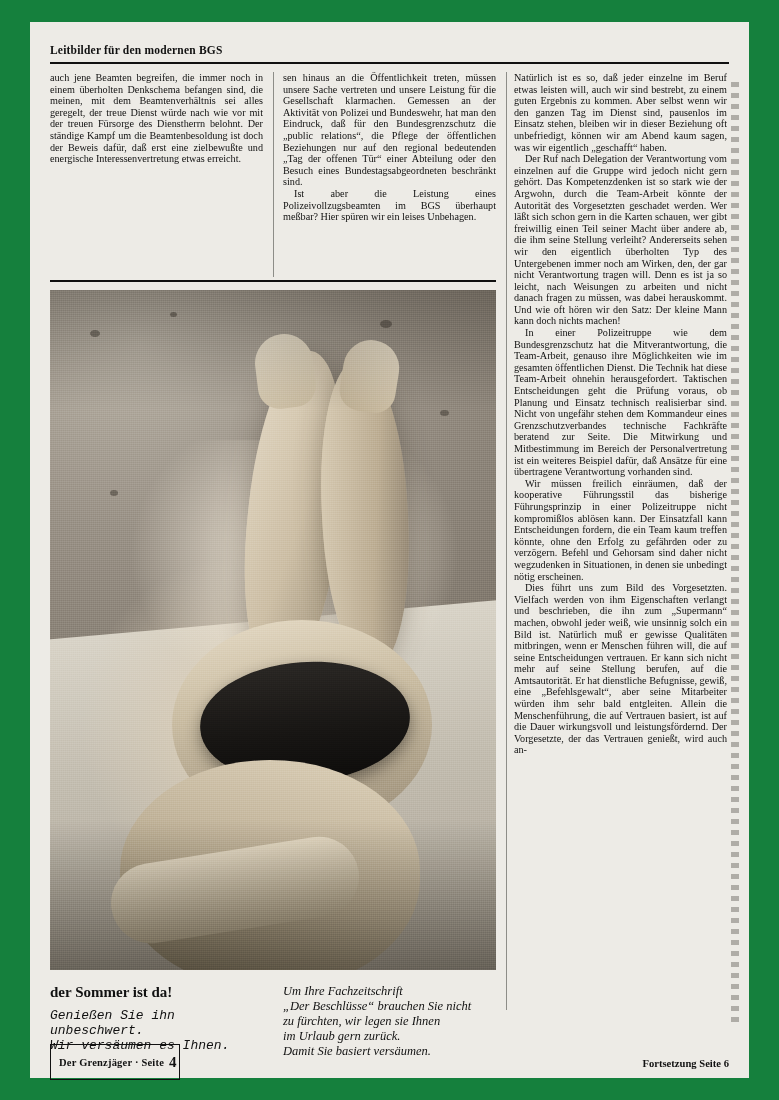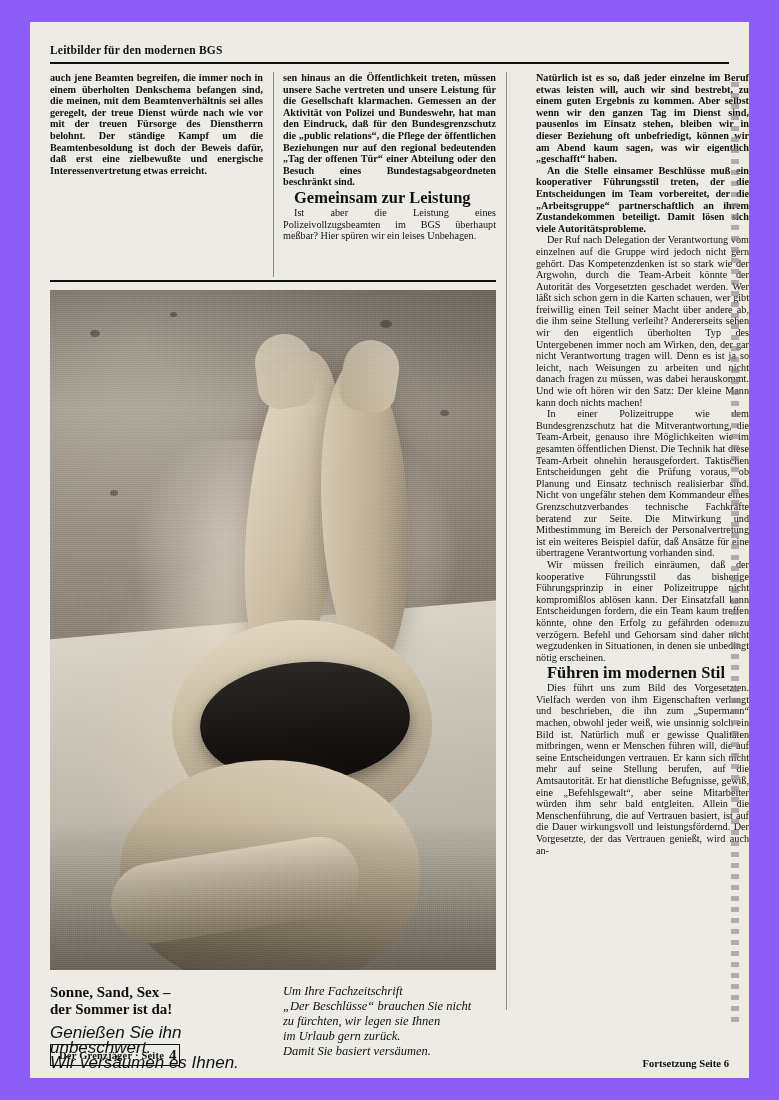--- a/index.html
+++ b/index.html
@@ -4,21 +4,21 @@
 <style>
   html, body {
     margin: 0;
     padding: 0;
     background: #c9c9c4;
   }
   .page {
     position: relative;
     width: 779px;
     height: 1100px;
-    background: #8b5cf6;
+    background: #15803d;
     overflow: hidden;
     font-family: "Liberation Serif", serif;
     color: #111;
   }
   .sheet {
     position: absolute;
     left: 30px;
     top: 22px;
     width: 719px;
     height: 1056px;
@@ -51,26 +51,26 @@
     width: 213px;
     font-size: 10.2px;
     line-height: 11.6px;
     text-align: justify;
     text-justify: inter-word;
     hyphens: auto;
     color: #111;
   }
   .col.c1 { left: 20px; }
   .col.c2 { left: 253px; }
-  .col.c3 { left: 506px; }
+  .col.c3 { left: 484px; }
   .col p {
     margin: 0 0 0 0;
     text-indent: 11px;
   }
-  .col p.noind { text-indent: 0; font-weight: bold; }
+  .col p.noind { text-indent: 0; }
   .col p.bold { font-weight: bold; }
   .sub {
     font-family: "Liberation Serif", serif;
     font-weight: bold;
     font-size: 16.5px;
     line-height: 19px;
     margin: 9px 0 4px 0;
     text-indent: 0;
     text-align: left;
   }
@@ -231,43 +231,43 @@
     width: 210px;
   }
   .cap-left .h {
     font-family: "Liberation Serif", serif;
     font-weight: bold;
     font-size: 15px;
     line-height: 17px;
     margin: 0;
   }
   .cap-left .sub2 {
-    font-family: Liberation Sans, sans-serif;
+    font-family: Liberation Mono, monospace;
     font-style: italic;
-    font-size: 17px;
+    font-size: 13px;
     line-height: 15px;
     margin-top: 7px;
   }
   .cap-right {
     position: absolute;
     left: 253px;
     top: 962px;
     width: 213px;
     font-family: "Liberation Serif", serif;
     font-style: italic;
     font-size: 12.5px;
     line-height: 15px;
   }
   
   .footer {
     position: absolute;
     left: 20px;
     top: 1022px;
     width: 130px;
-    height: 22px;
+    height: 36px;
     border: 1px solid #111;
     display: flex;
     align-items: center;
     padding-left: 8px;
     font-size: 10.5px;
     font-weight: bold;
     letter-spacing: 0.2px;
     box-sizing: border-box;
   }
   .footer .pg {
@@ -307,31 +307,28 @@
 
     <div class="vrule v1"></div>
     <div class="vrule v2"></div>
 
     <div class="col c1">
       <p class="noind">auch jene Beamten begreifen, die immer noch in einem überholten Denkschema befangen sind, die meinen, mit dem Beamtenverhältnis sei alles geregelt, der treue Dienst würde nach wie vor mit der treuen Fürsorge des Dienstherrn belohnt. Der ständige Kampf um die Beamtenbesoldung ist doch der Beweis dafür, daß erst eine zielbewußte und energische Interessenvertretung etwas erreicht.</p>
     </div>
 
     <div class="col c2">
       <p class="noind">sen hinaus an die Öffentlichkeit treten, müssen unsere Sache vertreten und unsere Leistung für die Gesellschaft klarmachen. Gemessen an der Aktivität von Polizei und Bundeswehr, hat man den Eindruck, daß für den Bundesgrenzschutz die „public relations“, die Pflege der öffentlichen Beziehungen nur auf den regional bedeutenden „Tag der offenen Tür“ einer Abteilung oder den Besuch eines Bundestagsabgeordneten beschränkt sind.</p>
-      <p class="sub">Gemeinsam zur Leistung</p>
       <p>Ist aber die Leistung eines Polizeivollzugsbeamten im BGS überhaupt meßbar? Hier spüren wir ein leises Unbehagen.</p>
     </div>
 
     <div class="col c3">
       <p class="noind">Natürlich ist es so, daß jeder einzelne im Beruf etwas leisten will, auch wir sind bestrebt, zu einem guten Ergebnis zu kommen. Aber selbst wenn wir den ganzen Tag im Dienst sind, pausenlos im Einsatz stehen, bleiben wir in dieser Beziehung oft unbefriedigt, können wir am Abend kaum sagen, was wir eigentlich „geschafft“ haben.</p>
-      <p class="bold">An die Stelle einsamer Beschlüsse muß ein kooperativer Führungsstil treten, der die Entscheidungen im Team vorbereitet, der die „Arbeitsgruppe“ partnerschaftlich an ihrem Zustandekommen beteiligt. Damit lösen sich viele Autoritätsprobleme.</p>
       <p>Der Ruf nach Delegation der Verantwortung vom einzelnen auf die Gruppe wird jedoch nicht gern gehört. Das Kompetenzdenken ist so stark wie der Argwohn, durch die Team-Arbeit könnte der Autorität des Vorgesetzten geschadet werden. Wer läßt sich schon gern in die Karten schauen, wer gibt freiwillig einen Teil seiner Macht über andere ab, die ihm seine Stellung verleiht? Andererseits sehen wir den eigentlich überholten Typ des Untergebenen immer noch am Wirken, den, der gar nicht Verantwortung tragen will. Denn es ist ja so leicht, nach Weisungen zu arbeiten und nicht danach fragen zu müssen, was dabei herauskommt. Und wie oft hören wir den Satz: Der kleine Mann kann doch nichts machen!</p>
       <p>In einer Polizeitruppe wie dem Bundesgrenzschutz hat die Mitverantwortung, die Team-Arbeit, genauso ihre Möglichkeiten wie im gesamten öffentlichen Dienst. Die Technik hat diese Team-Arbeit ohnehin herausgefordert. Taktischen Entscheidungen geht die Prüfung voraus, ob Planung und Einsatz technisch realisierbar sind. Nicht von ungefähr stehen dem Kommandeur eines Grenzschutzverbandes technische Fachkräfte beratend zur Seite. Die Mitwirkung und Mitbestimmung im Bereich der Personalvertretung ist ein weiteres Beispiel dafür, daß Ansätze für eine übertragene Verantwortung vorhanden sind.</p>
       <p>Wir müssen freilich einräumen, daß der kooperative Führungsstil das bisherige Führungsprinzip in einer Polizeitruppe nicht kompromißlos ablösen kann. Der Einsatzfall kann Entscheidungen fordern, die ein Team kaum treffen könnte, ohne den Erfolg zu gefährden oder zu verzögern. Befehl und Gehorsam sind daher nicht wegzudenken in Situationen, in denen sie unbedingt nötig erscheinen.</p>
-      <p class="sub">Führen im modernen Stil</p>
       <p>Dies führt uns zum Bild des Vorgesetzten. Vielfach werden von ihm Eigenschaften verlangt und beschrieben, die ihn zum „Supermann“ machen, obwohl jeder weiß, wie unsinnig solch ein Bild ist. Natürlich muß er gewisse Qualitäten mitbringen, wenn er Menschen führen will, die auf seine Entscheidungen vertrauen. Er kann sich nicht mehr auf seine Stellung berufen, auf die Amtsautorität. Er hat dienstliche Befugnisse, gewiß, eine „Befehlsgewalt“, aber seine Mitarbeiter würden ihm sehr bald entgleiten. Allein die Menschenführung, die auf Vertrauen basiert, ist auf die Dauer wirkungsvoll und leistungsfördernd. Der Vorgesetzte, der das Vertrauen genießt, wird auch an-</p>
     </div>
 
     <div class="photo-rule"></div>
     <div class="photo-wrap">
       <div class="photo">
         <div class="sand"></div>
         <div class="pebble" style="left:40px;top:40px;width:10px;height:7px;"></div>
         <div class="pebble" style="left:120px;top:22px;width:7px;height:5px;"></div>
         <div class="pebble" style="left:330px;top:30px;width:12px;height:8px;"></div>
@@ -347,21 +344,20 @@
         <div class="bikini"></div>
         <div class="torso"></div>
         <div class="arm"></div>
         <div class="shadow-t"></div>
         <div class="shadow-b"></div>
         <div class="grain"></div>
       </div>
     </div>
 
     <div class="cap-left">
-      <div class="h">Sonne, Sand, Sex –</div>
       <div class="h">der Sommer ist da!</div>
       <div class="sub2">Genießen Sie ihn unbeschwert.</div>
       <div class="sub2" style="margin-top:0">Wir versäumen es Ihnen.</div>
     </div>
 
     <div class="cap-right">
       <div>Um Ihre Fachzeitschrift</div>
       <div>„Der Beschlüsse“ brauchen Sie nicht</div>
       <div>zu fürchten, wir legen sie Ihnen</div>
       <div>im Urlaub gern zurück.</div>

